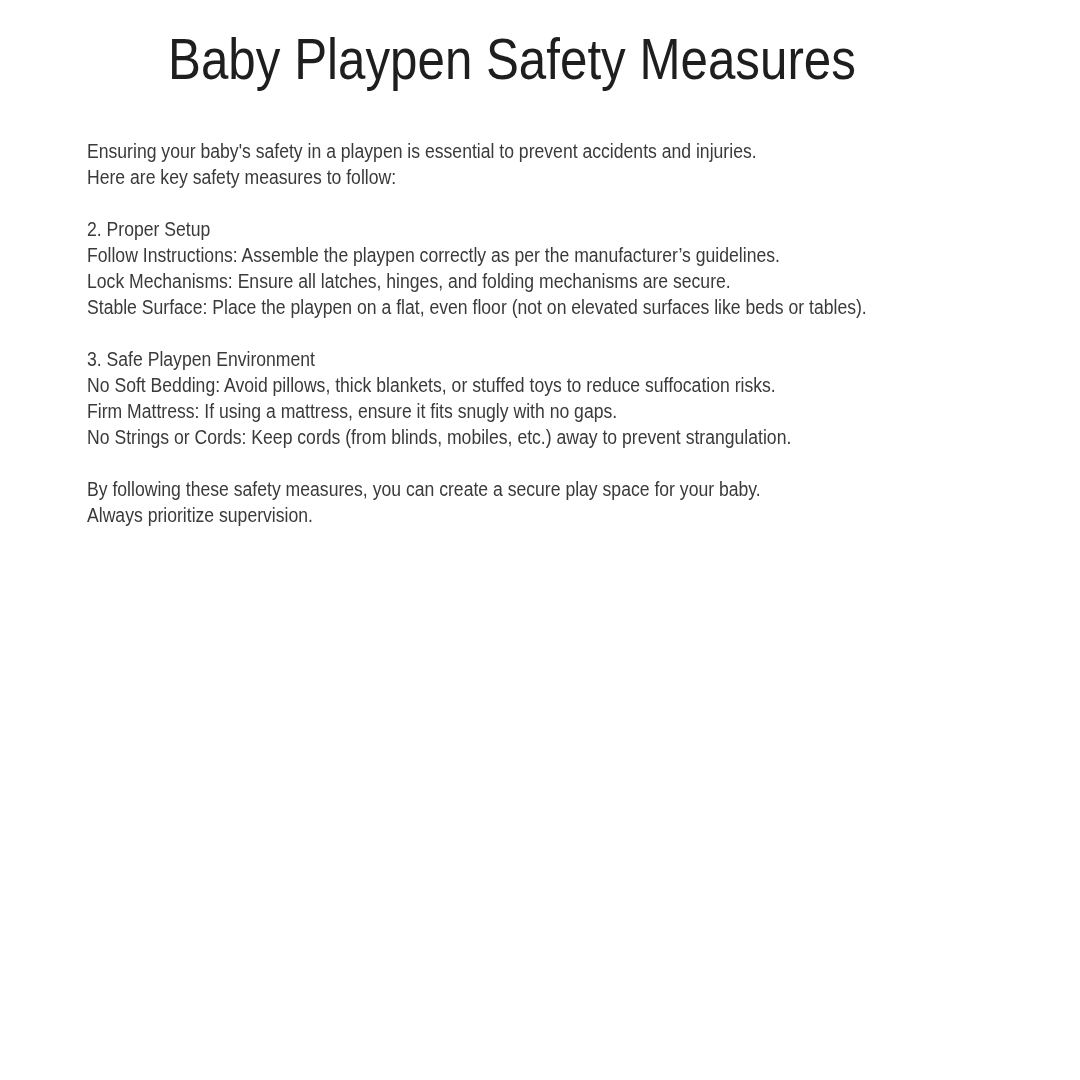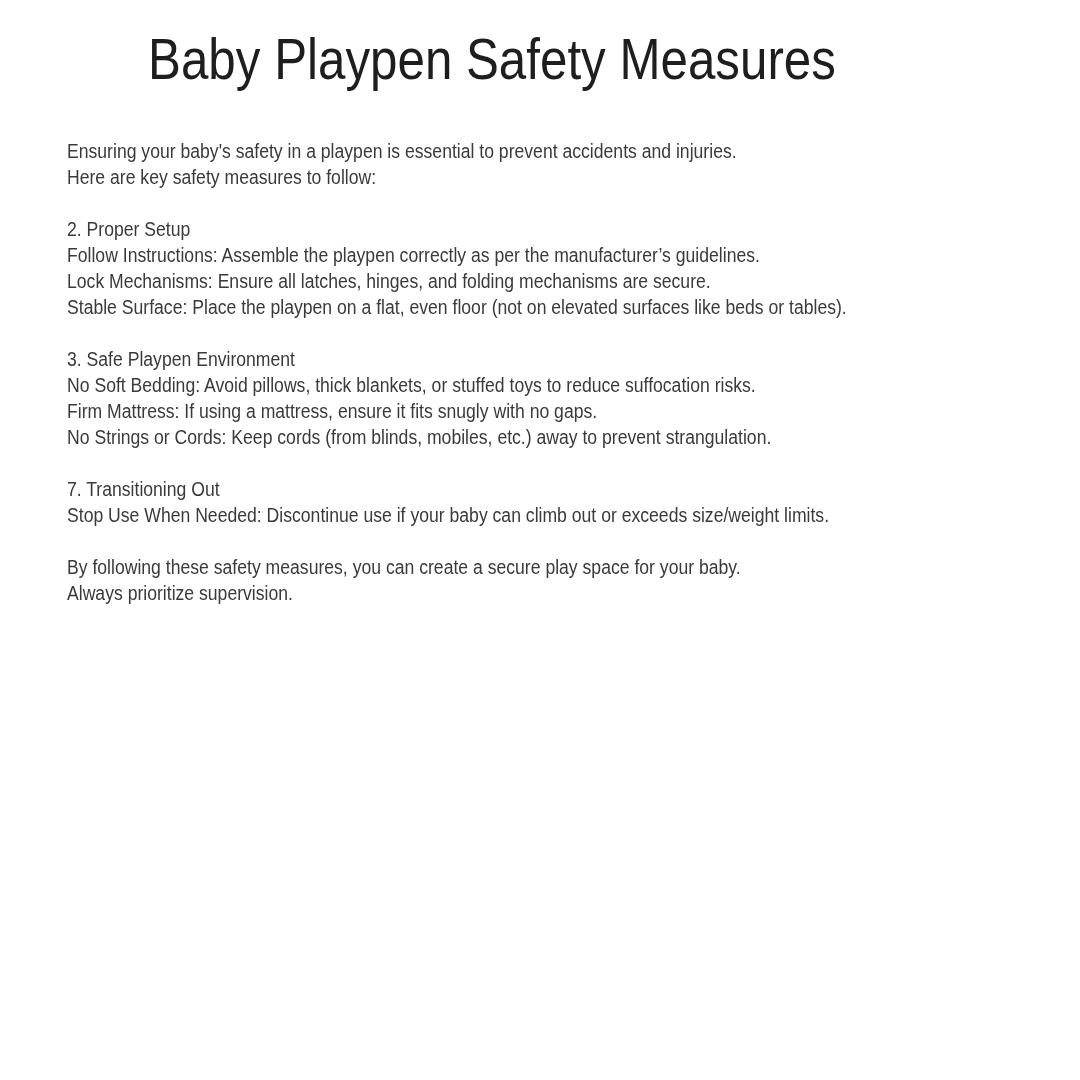--- a/index.html
+++ b/index.html
@@ -7,20 +7,21 @@
     padding: 0;
     background: #ffffff;
   }
   .page {
     position: relative;
     width: 984px;
     height: 1080px;
     background: #ffffff;
     overflow: hidden;
     font-family: "Liberation Sans", sans-serif;
+    padding-left: 20px;
   }
   .title {
     margin: 24px 0 0 0;
     font-size: 58px;
     font-weight: 400;
     line-height: 70px;
     text-align: center;
     color: #1e1e1e;
     white-space: nowrap;
     transform: scaleX(0.85);
@@ -67,24 +68,20 @@
     <div class="para">
       <div class="line">3. Safe Playpen Environment</div>
       <div class="line">No Soft Bedding: Avoid pillows, thick blankets, or stuffed toys to reduce suffocation risks.</div>
       <div class="line">Firm Mattress: If using a mattress, ensure it fits snugly with no gaps.</div>
       <div class="line">No Strings or Cords: Keep cords (from blinds, mobiles, etc.) away to prevent strangulation.</div>
     </div>
 
 
 
 
-    <div class="para">
-      <div class="line">7. Transitioning Out</div>
-      <div class="line">Stop Use When Needed: Discontinue use if your baby can climb out or exceeds size/weight limits.</div>
-    </div>
 
     <div class="para">
       <div class="line">By following these safety measures, you can create a secure play space for your baby.</div>
       <div class="line">Always prioritize supervision.</div>
     </div>
 
   </div>
 </div>
 
 </body></html>

